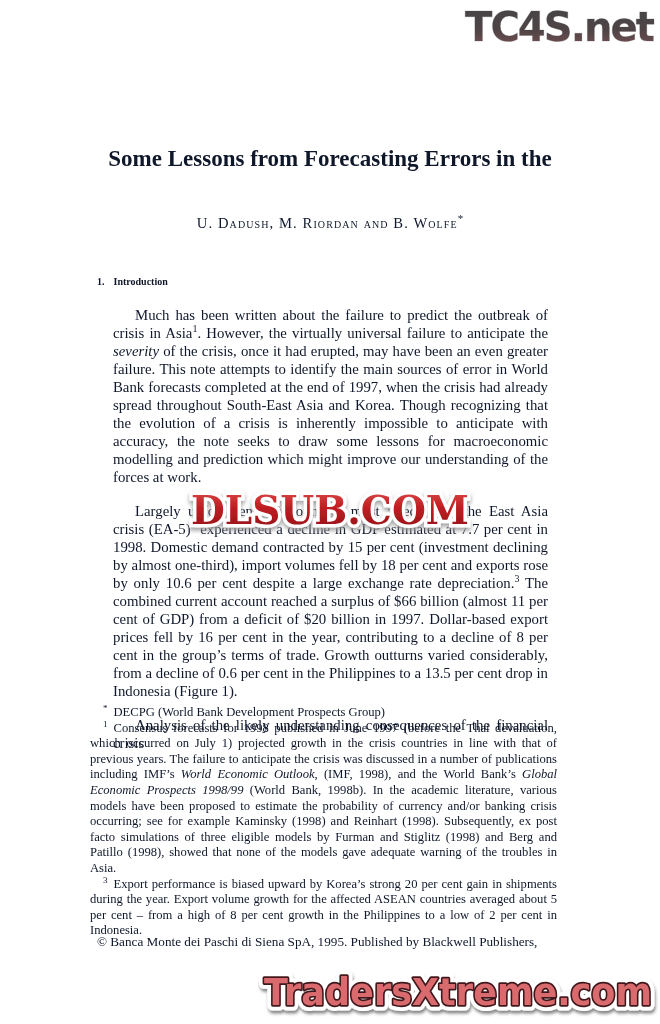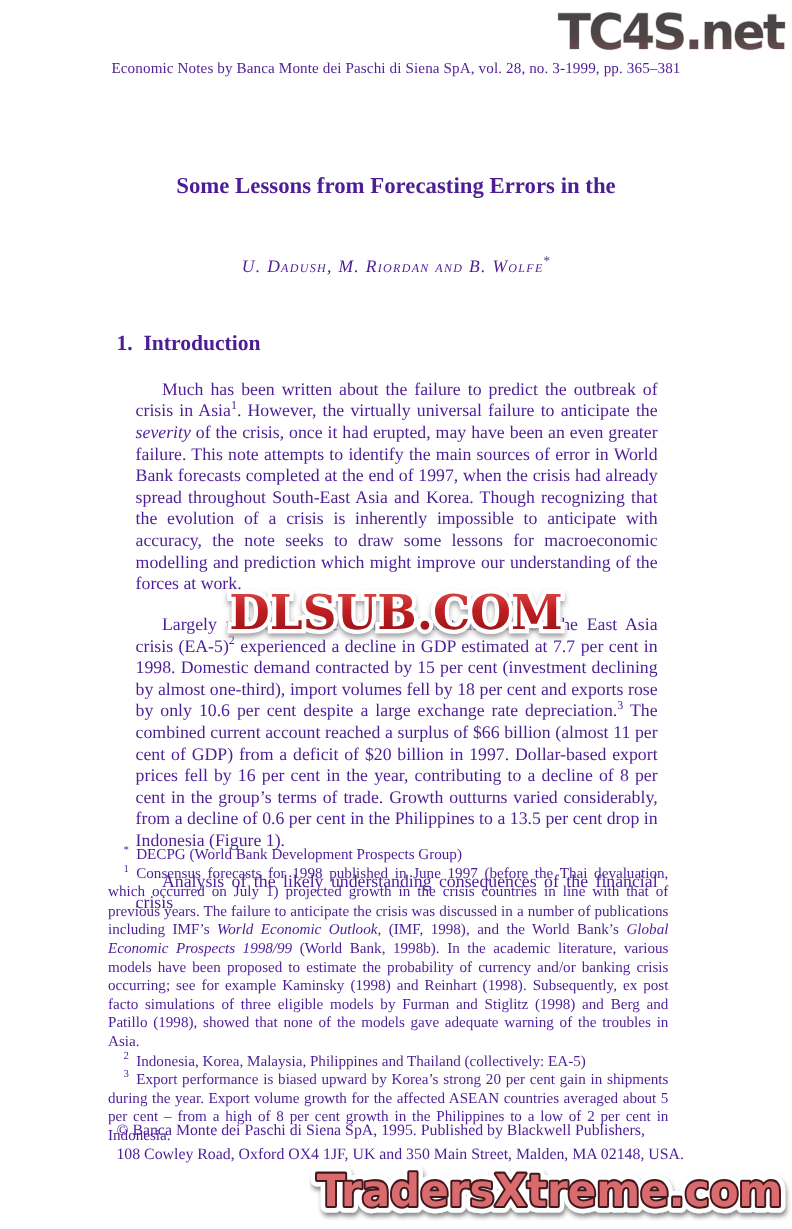--- a/index.html
+++ b/index.html
@@ -2,64 +2,64 @@
 <html><head>
 <meta charset="utf-8">
 <style>
   html, body { margin: 0; padding: 0; background: #ffffff; }
   .page {
     position: relative;
     width: 660px;
     height: 1024px;
     background: #ffffff;
     font-family: "Liberation Serif", serif;
-    color: #4c1d95;
+    color: #0f172a;
     overflow: hidden;
   }
   .journal-line {
     position: absolute;
     top: 50px;
     left: 0;
     width: 100%;
     text-align: center;
     font-size: 12.6px;
     letter-spacing: 0.1px;
   }
   .tc4s-wrap { position: absolute; top: 0px; right: 2px; }
   .article-title {
     position: absolute;
     top: 144px;
     left: 0;
     width: 100%;
     margin: 0;
     text-align: center;
-    font-size: 19px;
+    font-size: 23px;
     font-weight: bold;
     line-height: 1.28;
   }
   .authors-line {
     position: absolute;
     top: 212px;
     left: 0;
     width: 100%;
     text-align: center;
     font-size: 14.6px;
     letter-spacing: 1.1px;
   }
-  .sc { font-variant: small-caps; font-style: italic; }
+  .sc { font-variant: small-caps; }
   .authors-line sup { font-size: 11px; letter-spacing: 0; }
   .body-col {
     position: absolute;
     left: 97px;
     top: 276px;
     width: 467px;
   }
   .section-heading {
     margin: 0 0 19px 0;
-    font-size: 18px;
+    font-size: 10px;
     font-weight: bold;
   }
   .section-heading .seclabel { margin-left: 9px; }
   .body-p {
     margin: 16px;
     font-size: 14.8px;
     line-height: 18px;
     text-align: justify;
     text-indent: 22px;
   }
@@ -101,21 +101,20 @@
         <linearGradient id="tc4sGrad" x1="0" y1="0" x2="0" y2="1">
           <stop offset="0%" stop-color="#454547"></stop>
           <stop offset="55%" stop-color="#4e4446"></stop>
           <stop offset="100%" stop-color="#7b5153"></stop>
         </linearGradient>
       </defs>
       <text x="195" y="41" text-anchor="end" font-size="41" font-weight="bold" letter-spacing="-2" textLength="188" lengthAdjust="spacingAndGlyphs" fill="url(#tc4sGrad)" stroke="#d6d6d6" stroke-width="1" paint-order="stroke">TC4S.net</text>
     </svg>
   </div>
 
-  <div class="journal-line">Economic Notes by Banca Monte dei Paschi di Siena SpA, vol. 28, no. 3-1999, pp. 365–381</div>
 
   <h1 class="article-title">
     <span>Some Lessons from Forecasting Errors in the</span><br>
   </h1>
 
   <div class="authors-line">
     <span class="sc">U. Dadush, M. Riordan and B. Wolfe</span><sup>*</sup>
   </div>
 
   <div class="body-col">
@@ -142,27 +141,25 @@
           <feDropShadow dx="0" dy="3" stdDeviation="2" flood-color="#9a9a9a" flood-opacity="0.9"></feDropShadow>
         </filter>
       </defs>
       <text class="dlsub-text" x="150" y="41" text-anchor="middle" font-size="40" font-weight="bold" textLength="278" lengthAdjust="spacingAndGlyphs" fill="url(#dlsubGrad)" stroke="#ffffff" stroke-width="7" paint-order="stroke" filter="url(#dlsubShadow)">DLSUB.COM</text>
     </svg>
   </div>
 
   <div class="footnotes">
     <p class="fn"><sup>*</sup><span class="fn-gap"></span><span>DECPG (World Bank Development Prospects Group)</span></p>
     <p class="fn"><sup>1</sup><span class="fn-gap"></span><span>Consensus forecasts for 1998 published in June 1997 (before the Thai devaluation, which occurred on July 1) projected growth in the crisis countries in line with that of previous years. The failure to anticipate the crisis was discussed in a number of publications including IMF’s </span><i>World Economic Outlook</i><span>, (IMF, 1998), and the World Bank’s </span><i>Global Economic Prospects 1998/99</i><span> (World Bank, 1998b). In the academic literature, various models have been proposed to estimate the probability of currency and/or banking crisis occurring; see for example Kaminsky (1998) and Reinhart (1998). Subsequently, ex post facto simulations of three eligible models by Furman and Stiglitz (1998) and Berg and Patillo (1998), showed that none of the models gave adequate warning of the troubles in Asia.</span></p>
-    <p class="fn"><sup>2</sup><span class="fn-gap"></span><span>Indonesia, Korea, Malaysia, Philippines and Thailand (collectively: EA-5)</span></p>
     <p class="fn"><sup>3</sup><span class="fn-gap"></span><span>Export performance is biased upward by Korea’s strong 20 per cent gain in shipments during the year. Export volume growth for the affected ASEAN countries averaged about 5 per cent – from a high of 8 per cent growth in the Philippines to a low of 2 per cent in Indonesia.</span></p>
   </div>
 
   <div class="publisher-footer">
     <div>© Banca Monte dei Paschi di Siena SpA, 1995. Published by Blackwell Publishers,</div>
-    <div>108 Cowley Road, Oxford OX4 1JF, UK and 350 Main Street, Malden, MA 02148, USA.</div>
   </div>
 
   <div class="tx-wrap">
     <svg width="402" height="58" viewBox="0 0 402 58">
       <defs>
         <filter id="txShadow" x="-15%" y="-15%" width="130%" height="150%">
           <feDropShadow dx="1" dy="3" stdDeviation="1.6" flood-color="#2a2a2a" flood-opacity="0.55"></feDropShadow>
         </filter>
       </defs>
       <text x="200" y="40" text-anchor="middle" font-size="37" font-weight="bold" textLength="388" lengthAdjust="spacingAndGlyphs" fill="none" stroke="#ffffff" stroke-width="11" stroke-linejoin="round" filter="url(#txShadow)">TradersXtreme.com</text>

